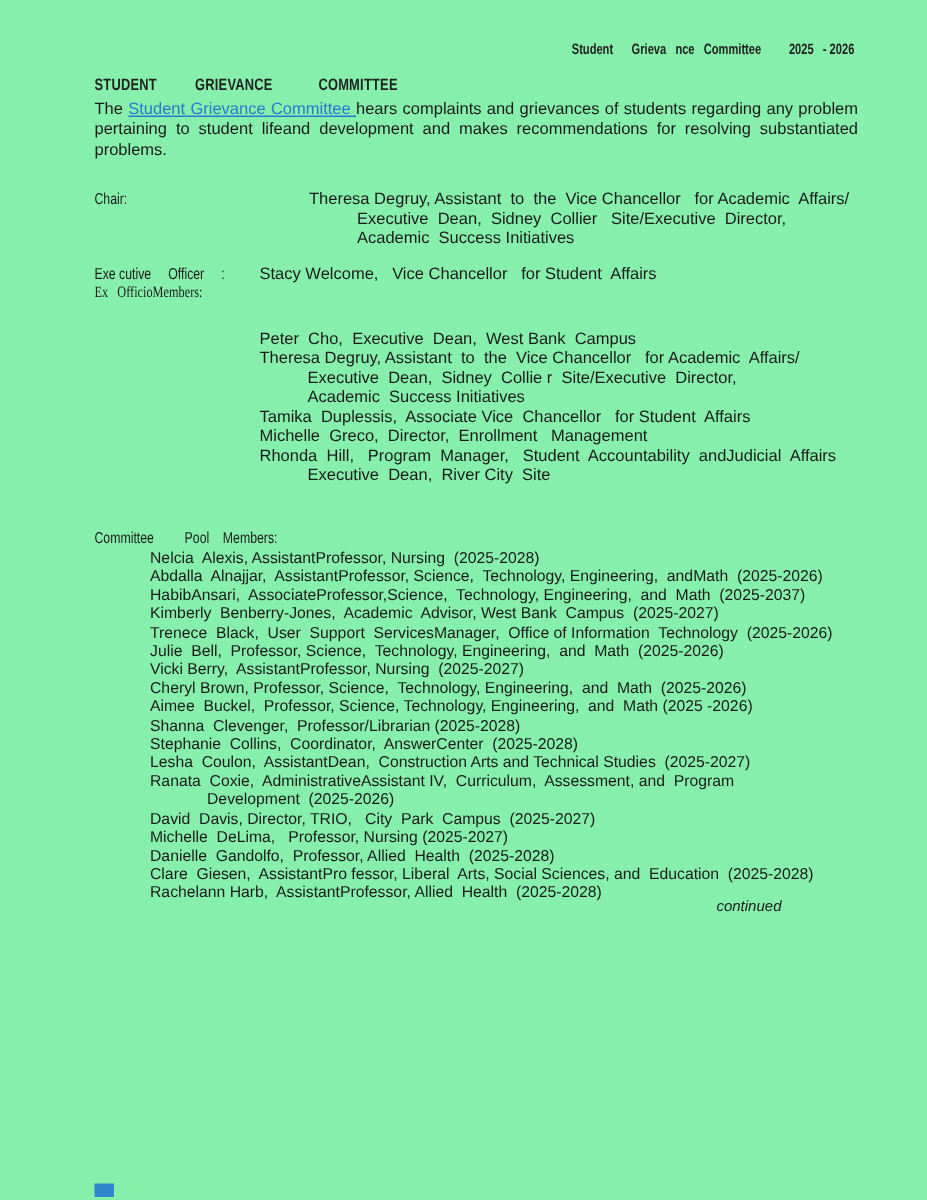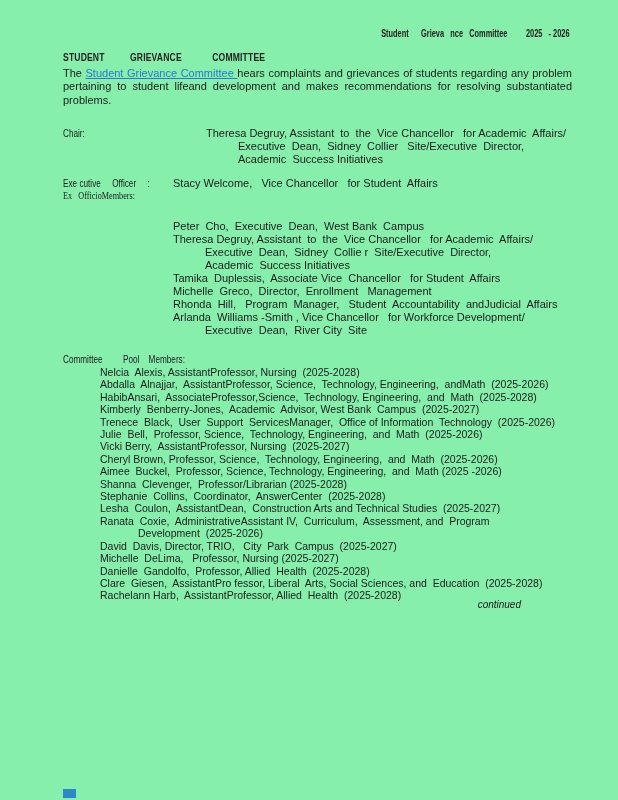--- a/index.html
+++ b/index.html
@@ -109,31 +109,30 @@
     <span class="cond">Ex   OfficioMembers:</span>
   </div>
   <div style="position:absolute;left:173px;top:220px;">
     <div class="line">Peter  Cho,  Executive  Dean,  West Bank  Campus</div>
     <div class="line">Theresa Degruy, Assistant  to  the  Vice Chancellor   for Academic  Affairs/</div>
     <div class="line ind1">Executive  Dean,  Sidney  Collie r  Site/Executive  Director,</div>
     <div class="line ind1">Academic  Success Initiatives</div>
     <div class="line">Tamika  Duplessis,  Associate Vice  Chancellor   for Student  Affairs</div>
     <div class="line">Michelle  Greco,  Director,  Enrollment   Management</div>
     <div class="line">Rhonda  Hill,   Program  Manager,   Student  Accountability  andJudicial  Affairs</div>
-    <div class="line">Arlanda  Williams -Smith , Vice Chancellor   for Workforce Development/</div>
     <div class="line ind1">Executive  Dean,  River City  Site</div>
   </div>
 
   <div class="section-label" style="top:353px;">
     <span class="cond">Committee         Pool    Members:</span>
   </div>
   <div class="members">
     <div class="mline">Nelcia  Alexis, AssistantProfessor, Nursing  (2025-2028)</div>
     <div class="mline">Abdalla  Alnajjar,  AssistantProfessor, Science,  Technology, Engineering,  andMath  (2025-2026)</div>
-    <div class="mline">HabibAnsari,  AssociateProfessor,Science,  Technology, Engineering,  and  Math  (2025-2028)</div>
+    <div class="mline">HabibAnsari,  AssociateProfessor,Science,  Technology, Engineering,  and  Math  (2025-2037)</div>
     <div class="mline">Kimberly  Benberry-Jones,  Academic  Advisor, West Bank  Campus  (2025-2027)</div>
     <div class="mline">Trenece  Black,  User  Support  ServicesManager,  Office of Information  Technology  (2025-2026)</div>
     <div class="mline">Julie  Bell,  Professor, Science,  Technology, Engineering,  and  Math  (2025-2026)</div>
     <div class="mline">Vicki Berry,  AssistantProfessor, Nursing  (2025-2027)</div>
     <div class="mline">Cheryl Brown, Professor, Science,  Technology, Engineering,  and  Math  (2025-2026)</div>
     <div class="mline">Aimee  Buckel,  Professor, Science, Technology, Engineering,  and  Math (2025 -2026)</div>
     <div class="mline">Shanna  Clevenger,  Professor/Librarian (2025-2028)</div>
     <div class="mline">Stephanie  Collins,  Coordinator,  AnswerCenter  (2025-2028)</div>
     <div class="mline">Lesha  Coulon,  AssistantDean,  Construction Arts and Technical Studies  (2025-2027)</div>
     <div class="mline">Ranata  Coxie,  AdministrativeAssistant IV,  Curriculum,  Assessment, and  Program</div>

